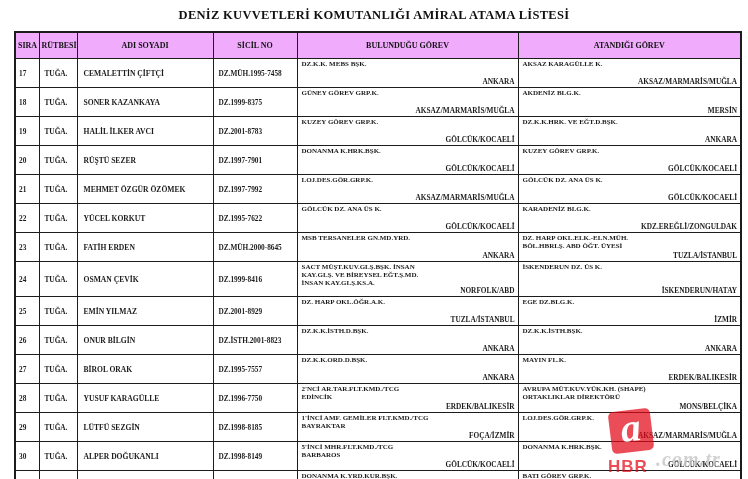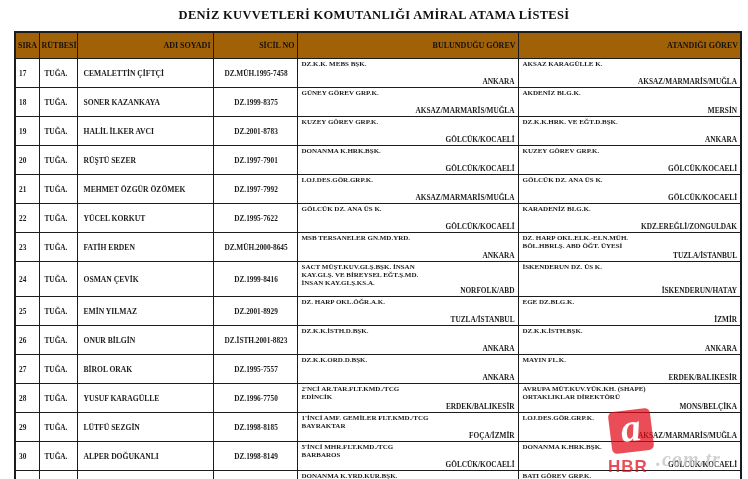--- a/index.html
+++ b/index.html
@@ -12,31 +12,31 @@
     text-align:center; font-weight:bold; font-size:12.5px;
     padding-top:8px; letter-spacing:0.3px; color:#111;
   }
   table.atama {
     border-collapse:collapse; table-layout:fixed;
     margin:8px 0 0 14px; width:726px;
     border:2px solid #1c1c1c;
   }
   .atama th, .atama td { border:1px solid #1c1c1c; overflow:hidden; }
   .atama th {
-    background:#a16207; font-size:8px; font-weight:bold; height:23px;
-    text-align:right; padding:1px 2px; color:#111;
+    background:#f0abfc; font-size:8px; font-weight:bold; height:23px;
+    text-align:center; padding:1px 2px; color:#111;
   }
   .atama td {
     font-size:7.3px; font-weight:bold; height:24px;
     padding:2px 3px; vertical-align:middle; color:#1b1b1b;
   }
   td.c-sira  { text-align:left; }
   td.c-rutbe { text-align:left; padding-left:5px; }
   td.c-ad    { text-align:left; padding-left:6px; font-size:7.6px; }
-  td.c-sicil { text-align:center; padding-left:5px; }
+  td.c-sicil { text-align:left; padding-left:5px; }
   td.c-gorev { position:relative; vertical-align:top; padding:0; }
   td.c-gorev .job {
     padding:2px 3px 9px 4px; max-width:128px;
     line-height:7.8px; font-size:7px; text-align:left;
   }
   td.c-gorev .loc {
     position:absolute; right:3px; bottom:1px;
     font-size:7.3px; white-space:nowrap;
   }
   

